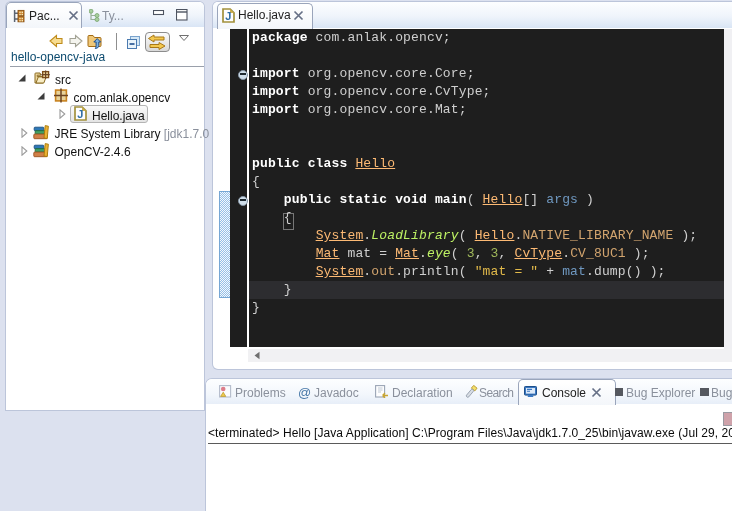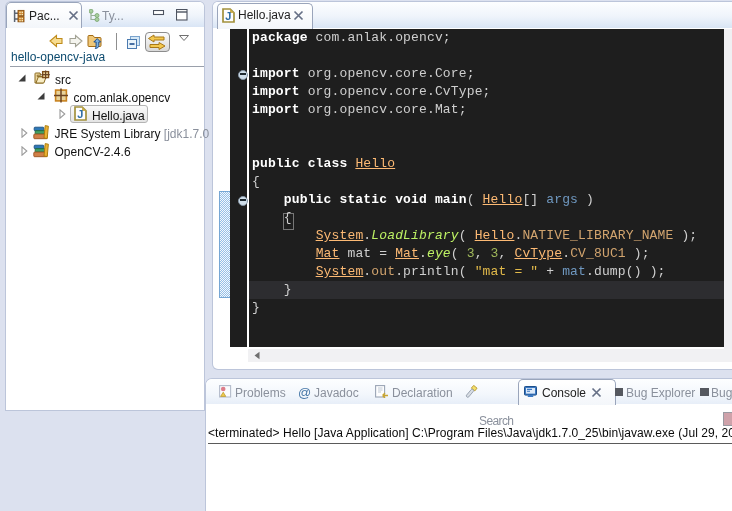--- a/index.html
+++ b/index.html
@@ -198,21 +198,21 @@
     <path d="M3 3 H7.5 M3 5 H7.5 M3 7 H6" stroke="#b8c2cf" stroke-width="0.9"></path>
     <path d="M13 10.5 H7.5 M7.5 10.5 L10 8 M7.5 10.5 L10 13" stroke="#caa52e" stroke-width="1.3" fill="none"></path>
   </svg>
   <div class="ttext gtext" style="left:186px;top:7px;">Declaration</div>
   <svg class="a" style="left:258px;top:6px;" width="14" height="14" viewBox="0 0 14 14">
     <g transform="rotate(40 7 7)">
       <rect x="4.8" y="0.2" width="4.4" height="3.6" fill="#f5e06a" stroke="#b3901f" stroke-width="0.8"></rect>
       <rect x="5.6" y="3.8" width="2.8" height="9.6" rx="1.2" fill="#d8dde4" stroke="#8f99a8" stroke-width="0.8"></rect>
     </g>
   </svg>
-  <div class="ttext gtext" style="left:273px;top:7px;letter-spacing:-0.6px;margin-top:28px;">Search</div>
+  <div class="ttext gtext" style="left:273px;top:7px;letter-spacing:-0.6px;">Search</div>
 
   <div class="tab" style="left:312px;top:0px;width:96px;height:25px;"></div>
   <svg class="a" style="left:318px;top:7px;" width="14" height="12" viewBox="0 0 14 12">
     <rect x="0.5" y="0.5" width="12" height="8.6" rx="0.8" fill="#3a78c2" stroke="#1e4f8a" stroke-width="1"></rect>
     <rect x="2" y="2" width="9" height="5.6" fill="#dce9f8"></rect>
     <path d="M3 3.4 H8 M3 5.2 H6" stroke="#3a78c2" stroke-width="1.1"></path>
     <path d="M4.5 9.1 H8.5 L9.5 11 H3.5 Z" fill="#3a78c2"></path>
   </svg>
   <div class="ttext" style="left:336px;top:7px;">Console</div>
   <svg class="a" style="left:385px;top:8px;" width="11" height="11" viewBox="0 0 11 11">

